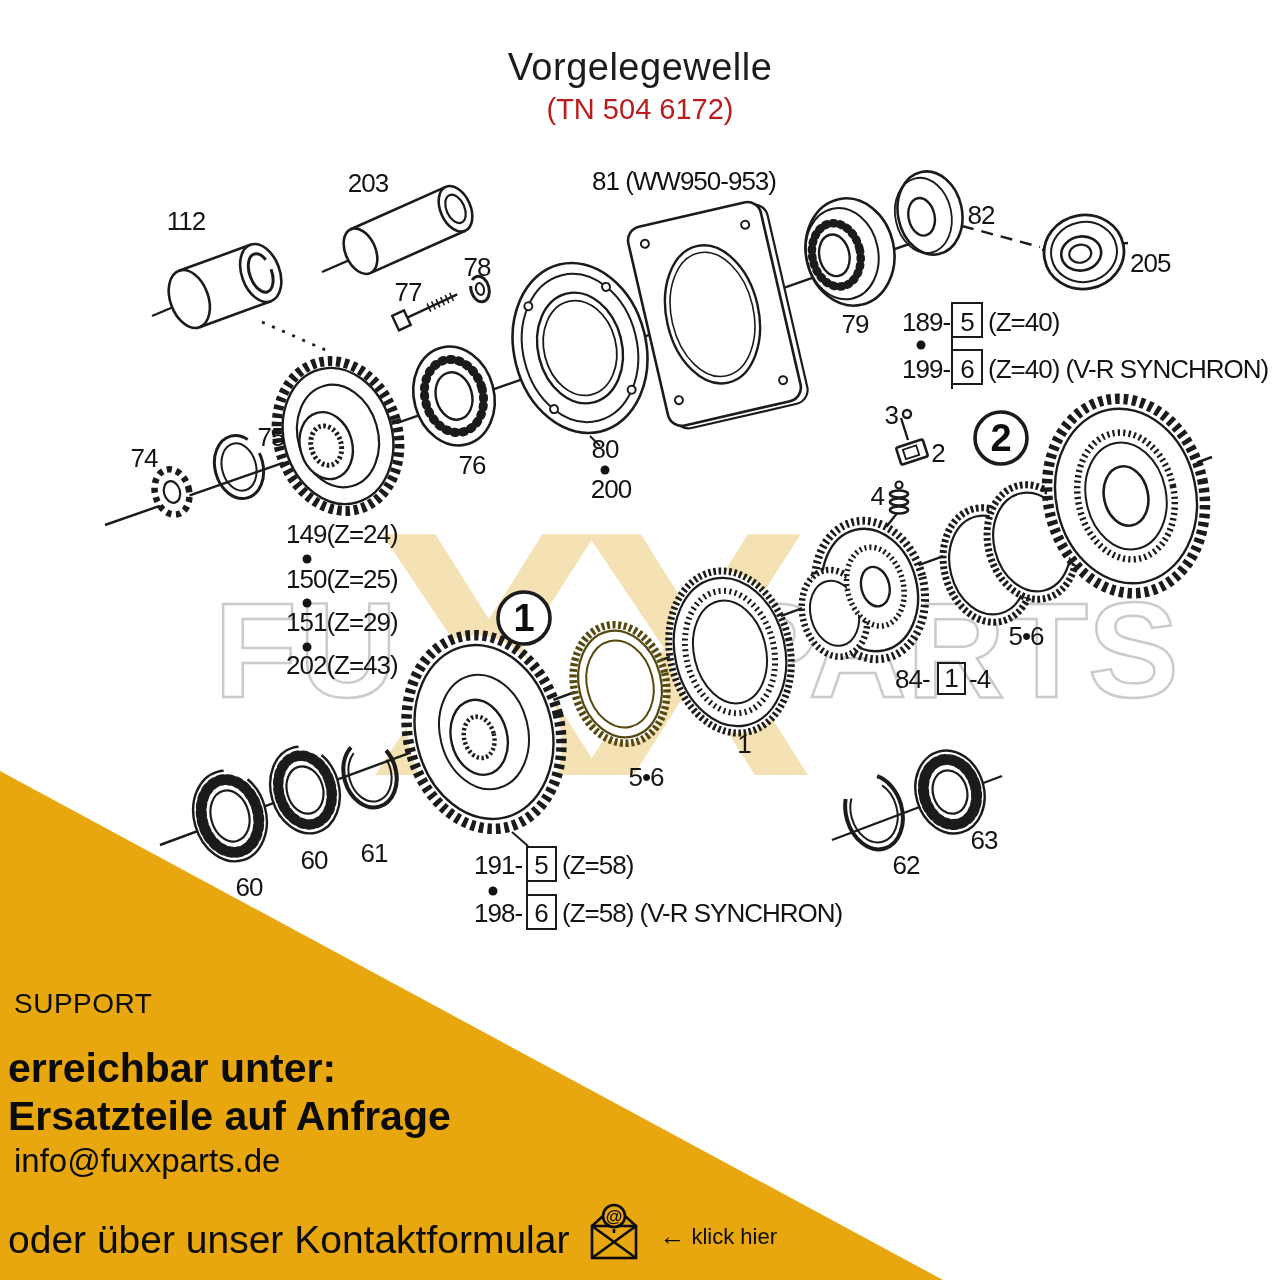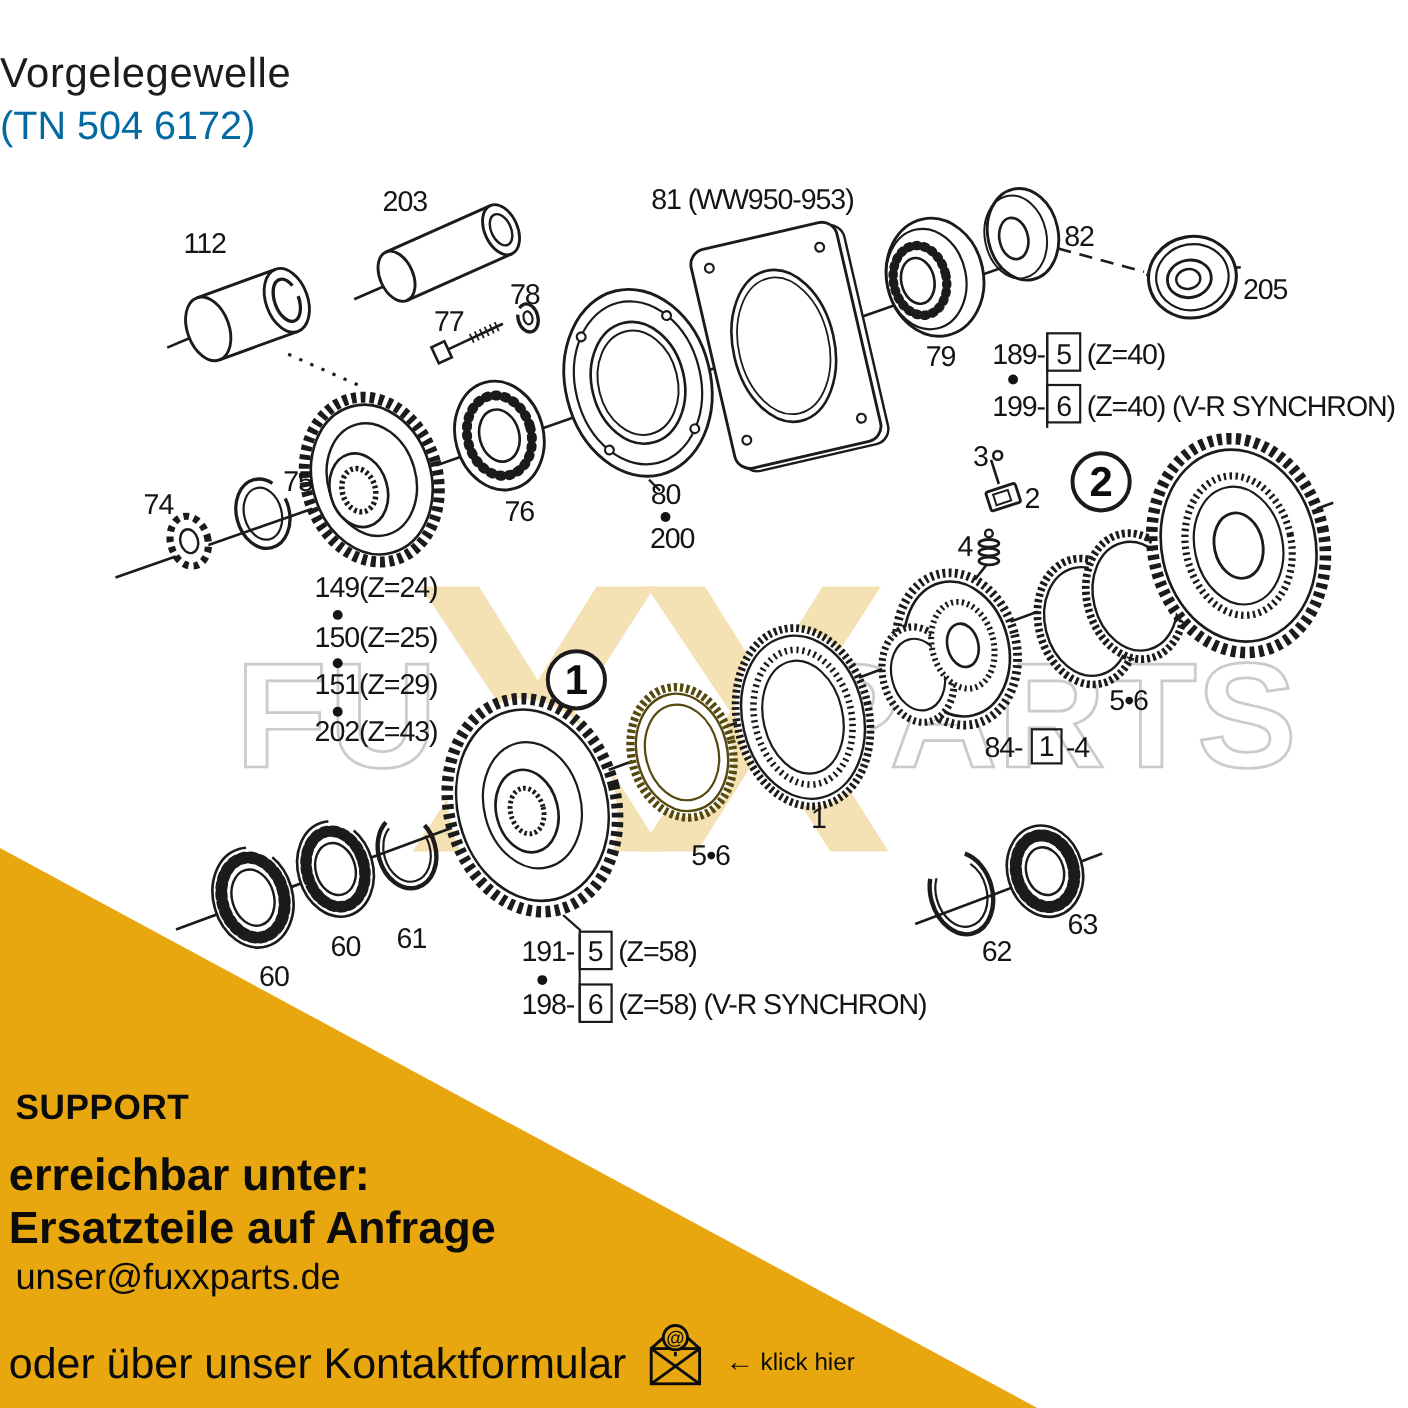--- a/index.html
+++ b/index.html
@@ -1,36 +1,36 @@
 <!DOCTYPE html>
 <html><head>
 <meta charset="utf-8">
 <style>
   html,body{margin:0;padding:0;}
   body{width:1280px;height:1280px;position:relative;background:#ffffff;overflow:hidden;
        font-family:"Liberation Sans",sans-serif;color:#111;}
   
-  .title-wrap{position:absolute;top:46px;left:0;width:1280px;text-align:left;z-index:5;}
+  .title-wrap{position:absolute;top:46px;left:0;width:1280px;text-align:center;z-index:5;}
   .title-main{font-size:38px;color:#1c1c1c;letter-spacing:0.5px;}
-  .title-code{font-size:36px;color:#0369a1;margin-top:4px;}
+  .title-code{font-size:29px;color:#b91c1c;margin-top:4px;}
   
   .wm{position:absolute;z-index:1;font-weight:bold;line-height:1;pointer-events:none;user-select:none;text-align:right;}
   .wm-outline{color:#ffffff;-webkit-text-stroke:2.5px #cbcbcb;}
   .wm-fu{left:214px;top:582px;font-size:136px;letter-spacing:2px;}
   .wm-xx{left:372px;top:479px;font-size:350px;letter-spacing:-28px;color:#f5e2b4;z-index:1;}
   .wm-parts{left:728px;top:582px;font-size:136px;z-index:2;}
   
   #diagram{position:absolute;left:0;top:0;z-index:3;}
   text.lbl{font-family:"Liberation Sans",sans-serif;font-size:26px;fill:#141414;letter-spacing:-1px;}
   text.lbl-bold{font-family:"Liberation Sans",sans-serif;font-weight:bold;fill:#0d0d0d;}
   
   .wedge{position:absolute;left:0;top:0;width:1280px;height:1280px;z-index:2;
          clip-path:polygon(0 771px,943px 1280px,0 1280px);}
   .support{position:absolute;z-index:6;color:#0b0b0b;}
-  .support-heading{left:14px;top:988px;font-size:32px;font-weight:bold;letter-spacing:0.5px;}
+  .support-heading{left:14px;top:988px;font-size:28px;font-weight:normal;letter-spacing:0.5px;}
   .support-lines{left:8px;top:1044px;font-size:41px;font-weight:bold;line-height:1.18;}
   .support-email{left:14px;top:1142px;font-size:33px;}
   .contact-row{left:8px;top:1198px;display:flex;align-items:flex-end;gap:16px;}
   .contact-text{font-size:39px;padding-bottom:6px;}
   .click-hint{display:flex;align-items:center;gap:6px;margin-bottom:16px;}
   .click-arrow{font-size:26px;font-weight:bold;}
   .click-label{font-size:22px;}
 </style>
 </head>
 <body>
@@ -310,21 +310,21 @@
       <text class="lbl" x="969" y="688">-4</text>
     </g>
   </g>
 </svg>
 
 <div class="support support-heading">SUPPORT</div>
 <div class="support support-lines">
   <div>erreichbar unter:</div>
   <div>Ersatzteile auf Anfrage</div>
 </div>
-<div class="support support-email">unser@fuxxparts.de</div>
+<div class="support support-email">info@fuxxparts.de</div>
 <div class="support contact-row">
   <span class="contact-text">oder über unser Kontaktformular</span>
   <span style="display:inline-block;">
     <svg width="58" height="66" viewBox="0 0 58 66" fill="none" stroke="#0b0b0b" stroke-width="2.6">
       <path d="M7 28 L29 8 L51 28"></path>
       <rect x="7" y="28" width="44" height="32" fill="none"></rect>
       <path d="M7 28 L51 60 M51 28 L7 60"></path>
       <circle cx="29" cy="18" r="11" fill="#e9a70f"></circle>
       <text x="29" y="24" text-anchor="middle" font-size="17" font-weight="bold" fill="#0b0b0b" stroke="none" font-family="Liberation Sans, sans-serif">@</text>
       <line x1="29" y1="31" x2="29" y2="35"></line>

